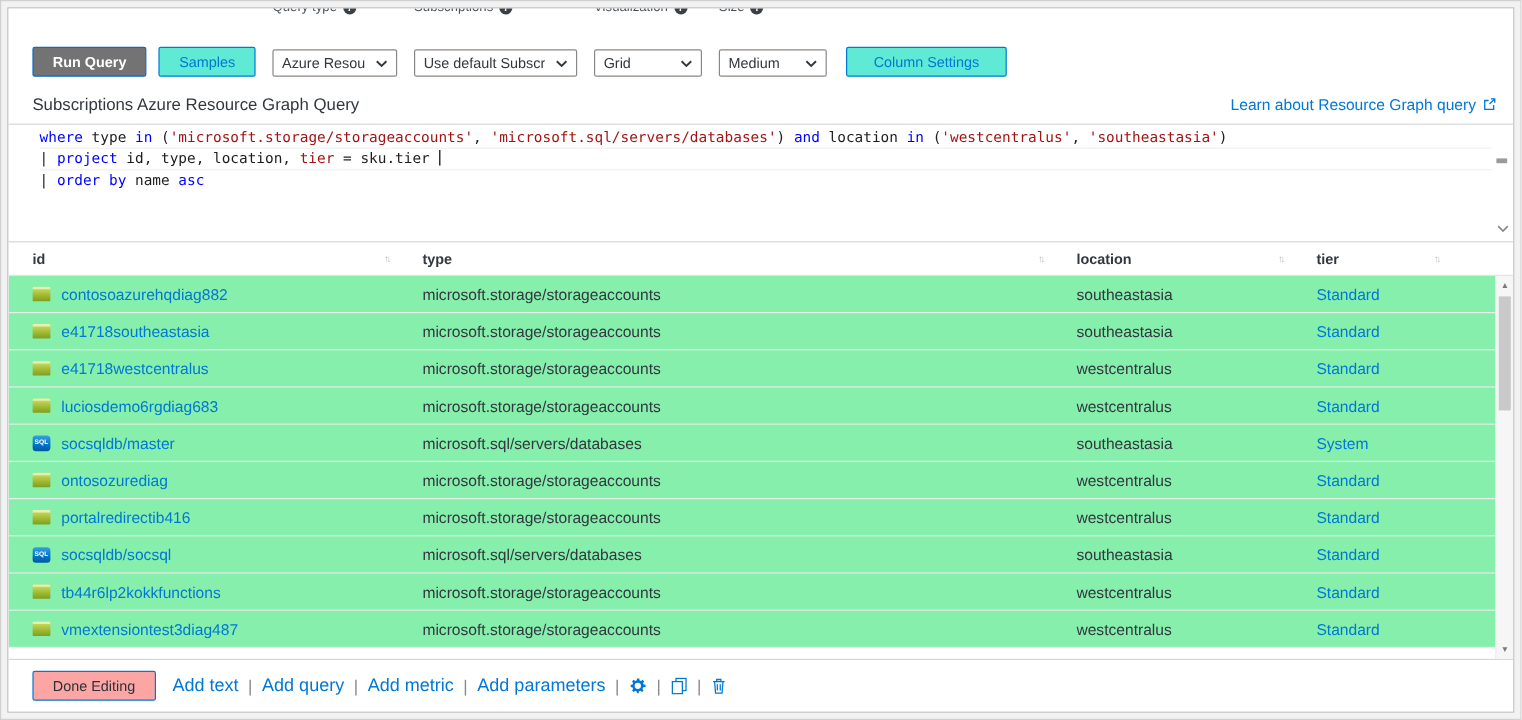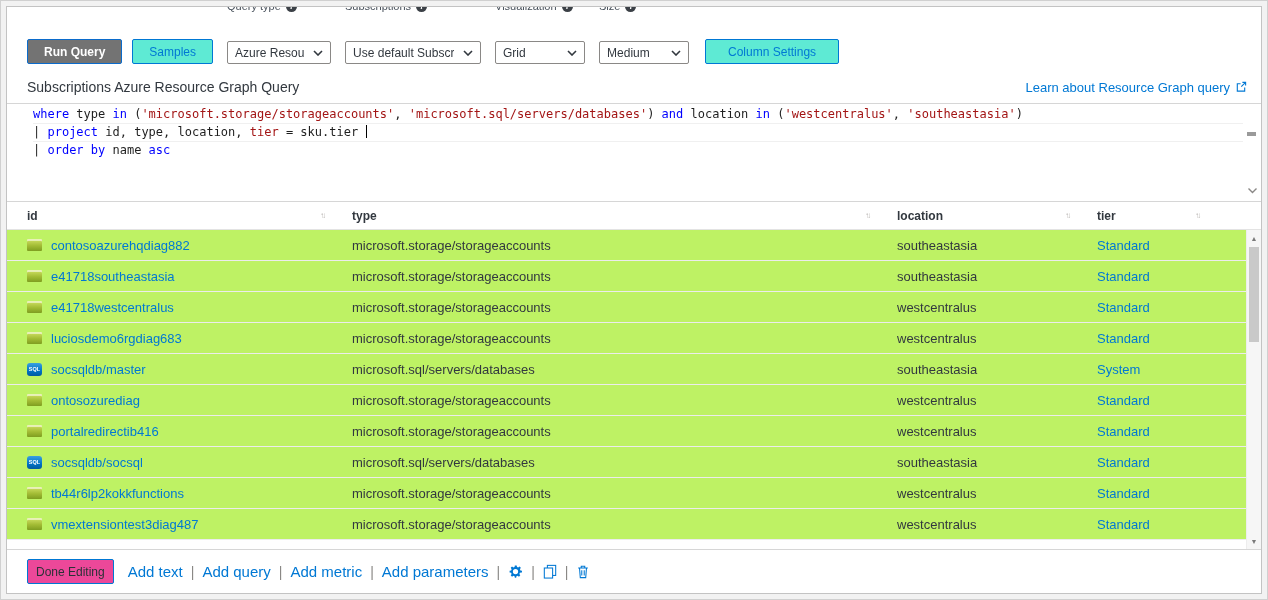--- a/index.html
+++ b/index.html
@@ -103,21 +103,21 @@
   }
   .grid-head-row { height: 28px; flex: 0 0 28px; align-items: center; border-bottom: 1px solid #e3e3e3; }
   .head-cell {
     display: flex; align-items: center; justify-content: space-between;
     font-size: 12px; font-weight: bold; color: #32383f;
     padding-right: 28px; cursor: pointer; height: 100%;
   }
   .head-cell:last-child { padding-right: 46px; }
   .sort-icon { font-size: 8px; color: #b9b6b3; letter-spacing: -2px; }
   .grid-body { flex: 1 1 auto; overflow: hidden; }
-  .grid-row { height: 31px; align-items: center; border-bottom: 1px solid #ececec; background: #bef264; }
+  .grid-row { height: 31px; align-items: center; border-bottom: 1px solid #ececec; background: #86efac; }
   .cell { font-size: 13px; color: #32383f; white-space: nowrap; overflow: hidden; }
   .cell-id { display: flex; align-items: center; }
   .id-link, .tier-link { color: #0078d4; text-decoration: none; cursor: pointer; }
   .res-icon { display: inline-flex; margin-right: 9px; flex: 0 0 auto; }
   .icon-storage {
     width: 15px; height: 12px; border-radius: 1px;
     background: linear-gradient(180deg, #d2e266 0%, #a3bc35 55%, #7f9e20 100%);
     box-shadow: inset 0 2px 0 rgba(255,255,255,.55);
   }
   .icon-sql {
@@ -138,21 +138,21 @@
   }
   .sb-up { top: 1px; } .sb-down { bottom: 1px; }
   .sb-thumb { position: absolute; left: 2px; right: 2px; top: 17px; height: 95px; background: #c9c9c9; cursor: pointer; }
 
   
   .footer {
     flex: 0 0 44px; border-top: 1px solid #d6d6d6;
     display: flex; align-items: center; padding: 0 20px;
   }
   .btn-done {
-    height: 25px; padding: 0 8px; background: #ec4899;
+    height: 25px; padding: 0 16px; background: #fca5a5;
     border: 1px solid #0078d4; border-radius: 2px;
     color: #2b3137; font-size: 12px; cursor: pointer; font-family: inherit;
   }
   .footer-links { display: flex; align-items: center; margin-left: 14px; }
   .footer-link { font-size: 15px; color: #0078d4; text-decoration: none; cursor: pointer; }
   .sep { color: #8a8886; margin: 0 8px; font-size: 14px; }
   .footer-icon { display: inline-flex; align-items: center; cursor: pointer; }
 </style>
 </head>
 <body>

